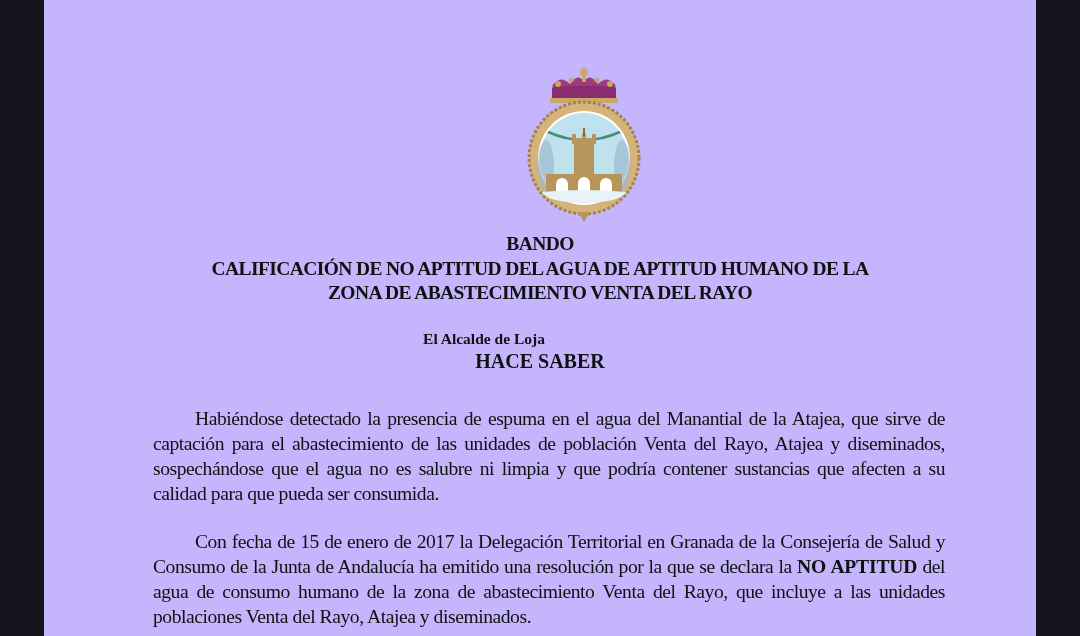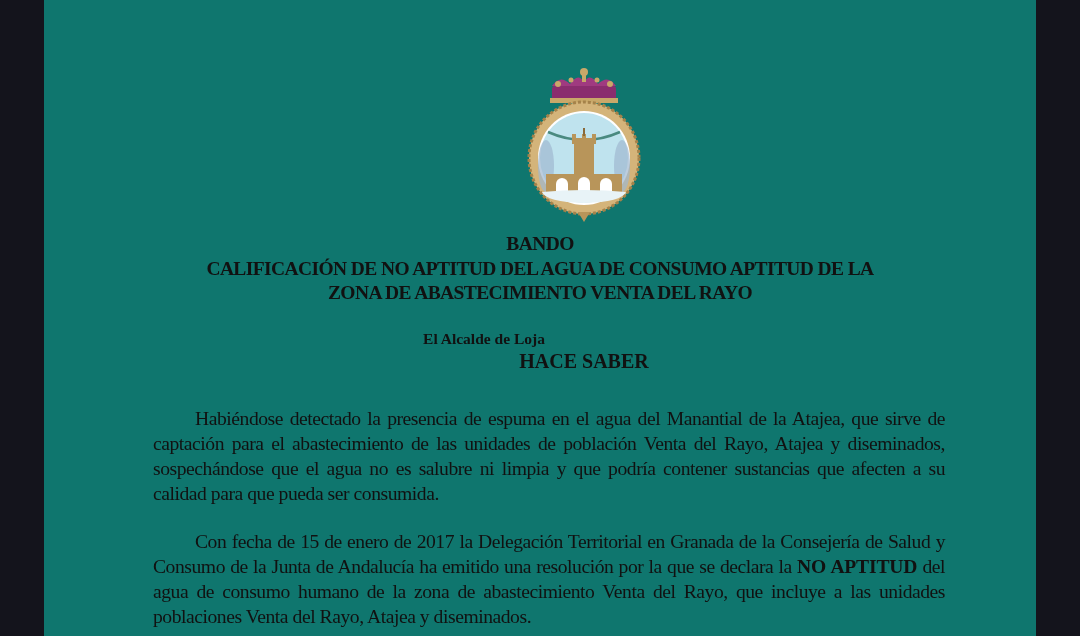--- a/index.html
+++ b/index.html
@@ -5,41 +5,41 @@
   html, body { margin: 0; padding: 0; }
   body {
     width: 1080px; height: 636px; overflow: hidden;
     background: #14141c;
     position: relative;
     font-family: "Liberation Serif", serif;
     color: #111;
   }
   .page {
     position: absolute; left: 44px; top: 0; width: 992px; height: 636px;
-    background: #0f766e;
+    background: #c4b5fd;
   }
   .crest {
     position: absolute; left: 478px; top: 66px; width: 124px; height: 156px;
   }
   .heading {
     position: absolute; left: 0; width: 992px; text-align: center;
     font-weight: bold; font-size: 19.5px; line-height: 23px;
     font-family: "Liberation Serif", serif;
     letter-spacing: -0.6px;
   }
   .h-bando { top: 232px; }
   .h-title1 { top: 257px; }
   .h-title2 { top: 281px; }
   .alcalde {
     position: absolute; left: 0; width: 880px; text-align: center;
     top: 330px; font-weight: bold; font-size: 15.5px; line-height: 18px;
   }
   .hace {
     position: absolute; left: 0; width: 992px; text-align: center;
-    top: 349px; font-weight: bold; font-size: 20px; line-height: 24px; margin-left: 44px;
+    top: 349px; font-weight: bold; font-size: 20px; line-height: 24px;
   }
   .para {
     position: absolute; left: 101px; width: 792px;
     font-size: 19.6px; line-height: 25px; text-align: justify;
     text-indent: 42px; margin: 8px;
     letter-spacing: -0.45px;
   }
   .p1 { top: 398px; }
   .p2 { top: 521px; }
   .para b { letter-spacing: -0.2px; }
@@ -84,21 +84,21 @@
     <path d="M34 126 v-8 a6 6 0 0 1 12 0 v8 Z" fill="#ffffff"></path>
     <path d="M56 126 v-9 a6 6 0 0 1 12 0 v9 Z" fill="#ffffff"></path>
     <path d="M78 126 v-8 a6 6 0 0 1 12 0 v8 Z" fill="#ffffff"></path>
 
     <path d="M20 126 Q62 122 104 126 Q100 136 62 137 Q24 136 20 126 Z" fill="#e8f3f7"></path>
 
     <path d="M56 146 L62 156 L68 146 Z" fill="#b8955a"></path>
   </svg>
 
   <div class="heading h-bando">BANDO</div>
-  <div class="heading h-title1">CALIFICACIÓN DE NO APTITUD DEL AGUA DE CONSUMO APTITUD DE LA</div>
+  <div class="heading h-title1">CALIFICACIÓN DE NO APTITUD DEL AGUA DE APTITUD HUMANO DE LA</div>
   <div class="heading h-title2">ZONA DE ABASTECIMIENTO VENTA DEL RAYO</div>
 
   <div class="alcalde">El Alcalde de Loja</div>
   <div class="hace">HACE SABER</div>
 
   <p class="para p1">Habiéndose detectado la presencia de espuma en el agua del Manantial de la Atajea, que sirve de captación para el abastecimiento de las unidades de población Venta del Rayo, Atajea y diseminados, sospechándose que el agua no es salubre ni limpia y que podría contener sustancias que afecten a su calidad para que pueda ser consumida.</p>
 
   <p class="para p2"><span>Con fecha de 15 de enero de 2017 la Delegación Territorial en Granada de la Consejería de Salud y Consumo de la Junta de Andalucía ha emitido una resolución por la que se declara la </span><b>NO APTITUD</b><span> del agua de consumo humano de la zona de abastecimiento Venta del Rayo, que incluye a las unidades poblaciones Venta del Rayo, Atajea y diseminados.</span></p>
 
 </div>

